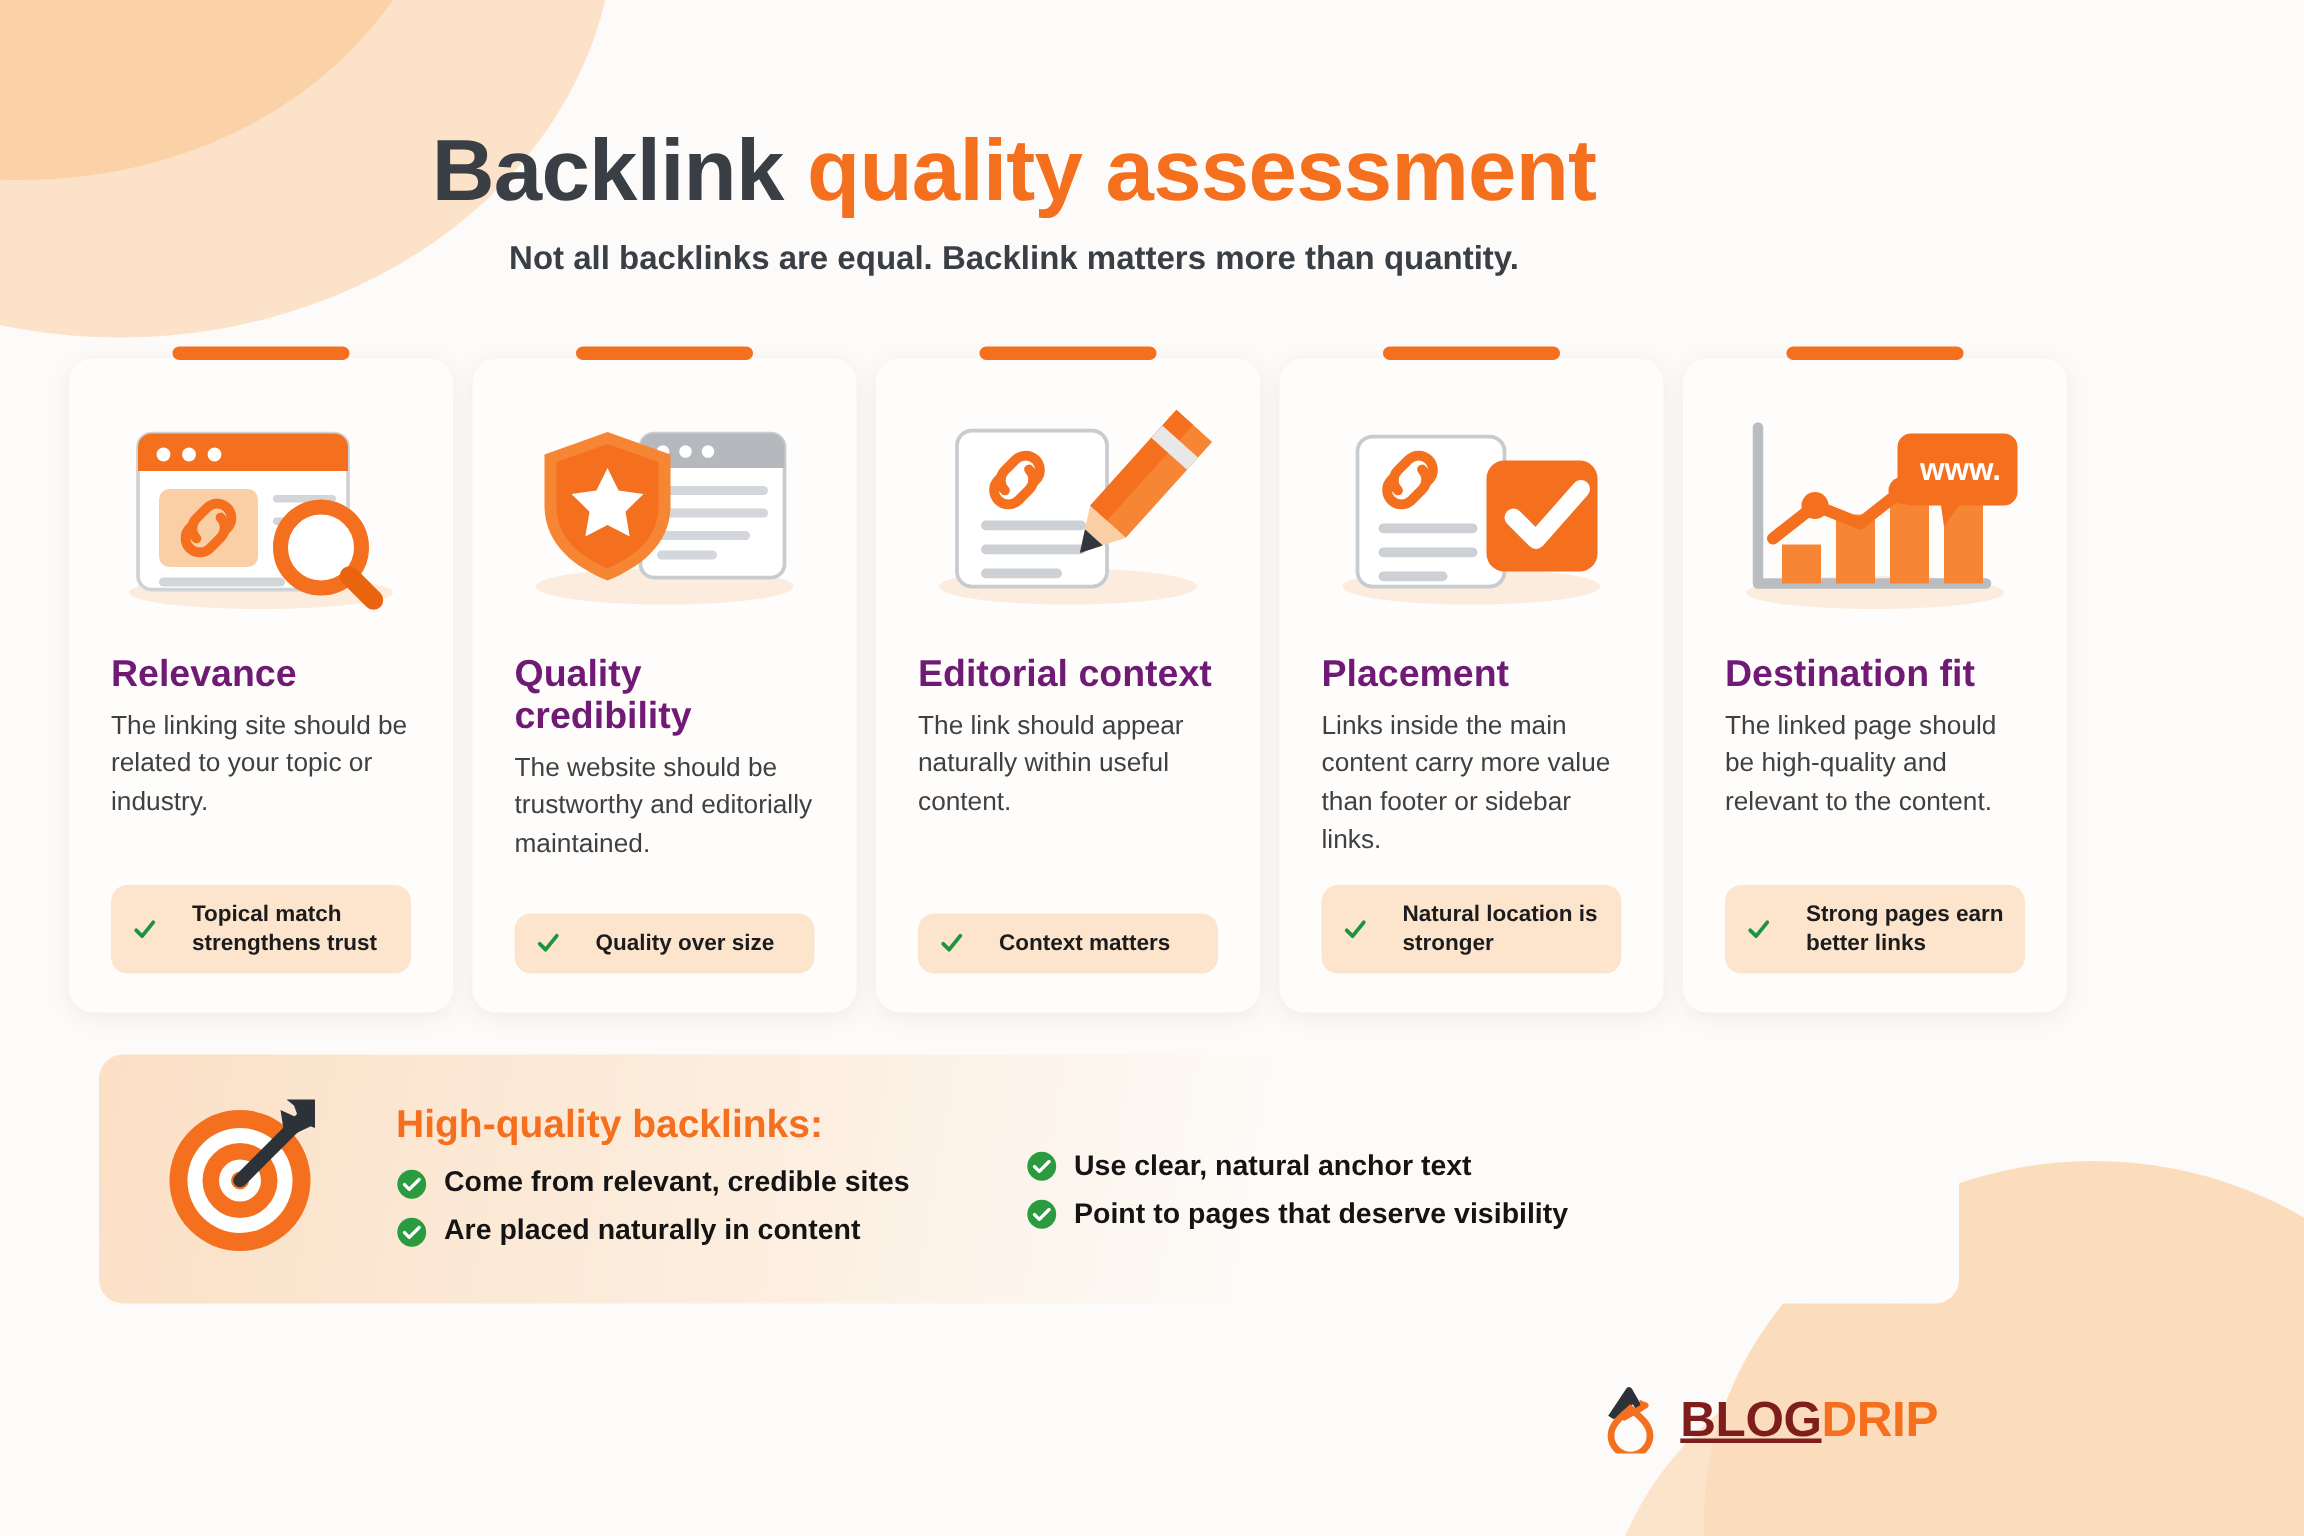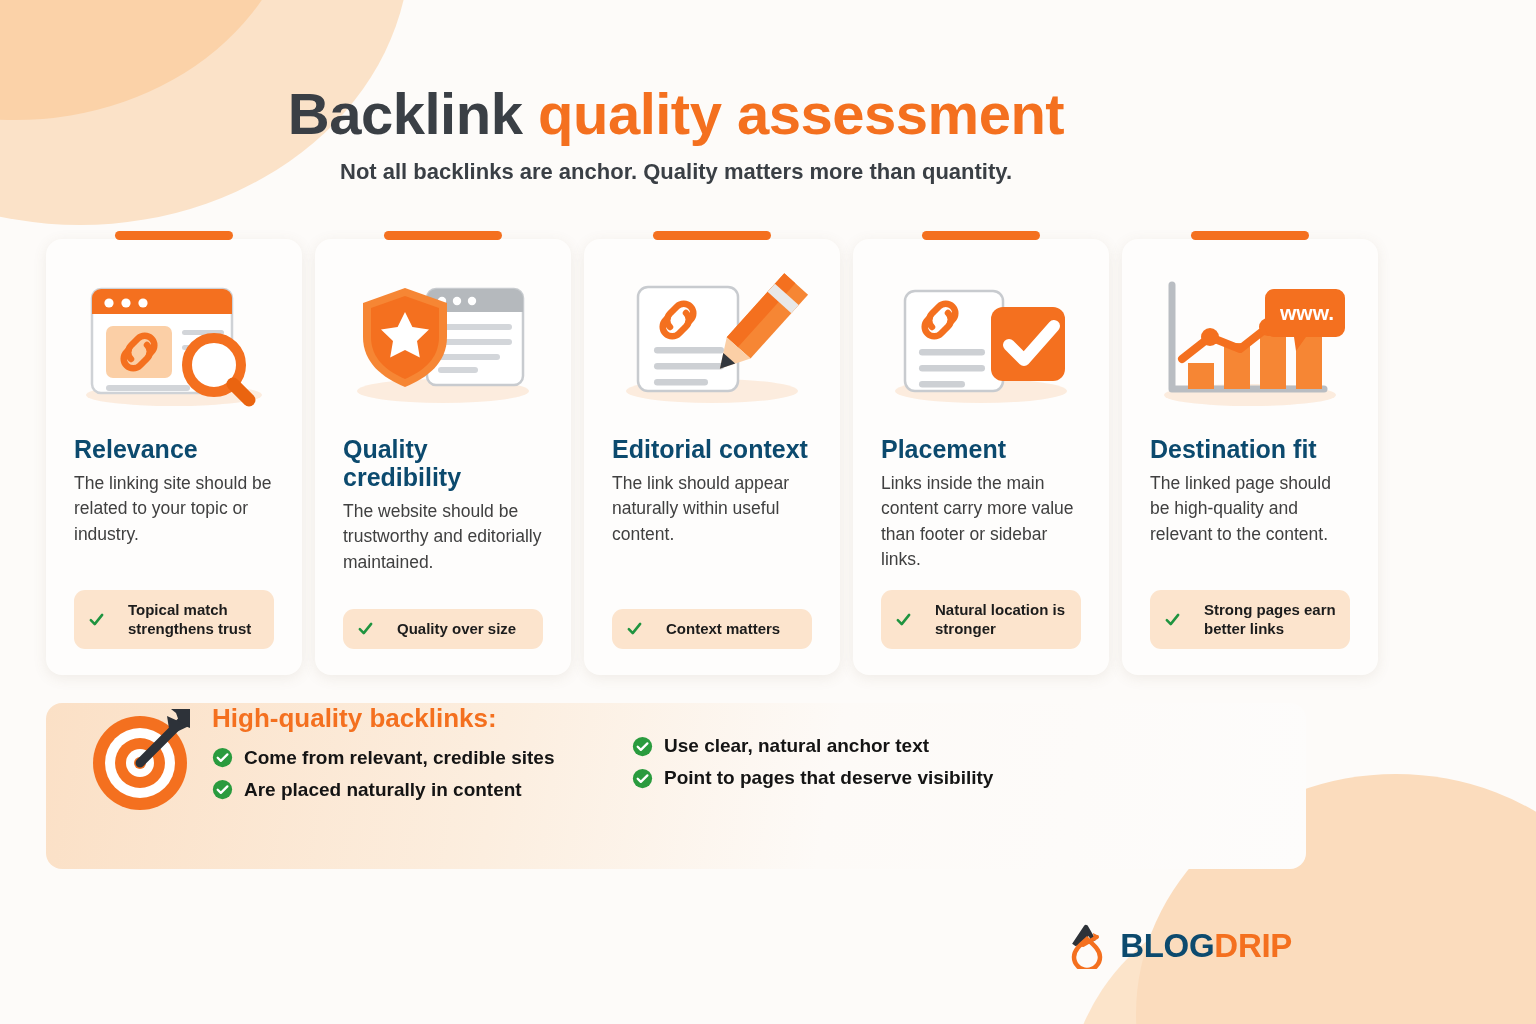--- a/index.html
+++ b/index.html
@@ -110,21 +110,21 @@
     height: 140px;
     display: flex;
     align-items: center;
     position: relative;
   }
   .card-art svg { display: block; }
 
   .card-title {
     font-size: 25px;
     font-weight: bold;
-    color: #0c4a6e;
+    color: #701a75;
     line-height: 1.12;
     margin-top: 22px;
   }
 
   .card-desc {
     font-size: 17.5px;
     line-height: 1.45;
     color: #404040;
     margin-top: 8px;
   }
@@ -150,23 +150,24 @@
     line-height: 1.22;
   }
 
   
   .summary {
     margin-top: 28px;
     height: 166px;
     border-radius: 16px;
     background: linear-gradient(100deg, #fbe0c6 0%, #fceedf 36%, #fdfaf7 62%, #fdfcfb 100%);
     display: flex;
-    align-items: flex-start;
+    align-items: center;
     padding: 0 40px 0 42px;
-    gap: 12px;
+    gap: 44px;
+    margin-left: 20px;
   }
 
   .target-icon { flex: 0 0 auto; }
 
   .summary-body { display: flex; flex: 1; align-items: center; }
 
   .summary-left { width: 420px; }
 
   .summary-heading {
     font-size: 26px;
@@ -196,42 +197,42 @@
     align-items: center;
     justify-content: flex-end;
     padding-right: 14px;
   }
   .logo { display: flex; align-items: center; gap: 11px; }
   .logo-text {
     font-size: 33px;
     font-weight: bold;
     letter-spacing: -.3px;
   }
-  .logo-text .lt-dark { color: #0c4a6e; }
+  .logo-text .lt-dark { color: #7f1d1d; text-decoration: underline; }
   .logo-text .lt-accent { color: #f4701f; }
 </style>
 </head>
 <body>
 
 <div class="bg-layer">
   <div class="blob-tl-outer"></div>
   <div class="blob-tl-inner"></div>
 
   <div class="blob-br-b"></div>
   <div class="blob-br-a"></div>
 </div>
 
 <div class="page">
 
   <header>
     <h1 class="title">
       <span>Backlink</span>
       <span class="accent">quality assessment</span>
     </h1>
-    <p class="subtitle">Not all backlinks are anchor. Quality matters more than quantity.</p>
+    <p class="subtitle">Not all backlinks are equal. Backlink matters more than quantity.</p>
   </header>
 
   <section class="cards">
 
     <article class="card">
       <div class="card-top-bar"></div>
       <div class="card-art">
         <svg width="200" height="140" viewBox="0 0 200 140">
           <ellipse cx="100" cy="122" rx="88" ry="11" fill="#fbe7d6" opacity=".8"></ellipse>
           <rect x="18" y="16" width="140" height="104" rx="9" fill="#fff" stroke="#cfd2d6" stroke-width="2.5"></rect>

